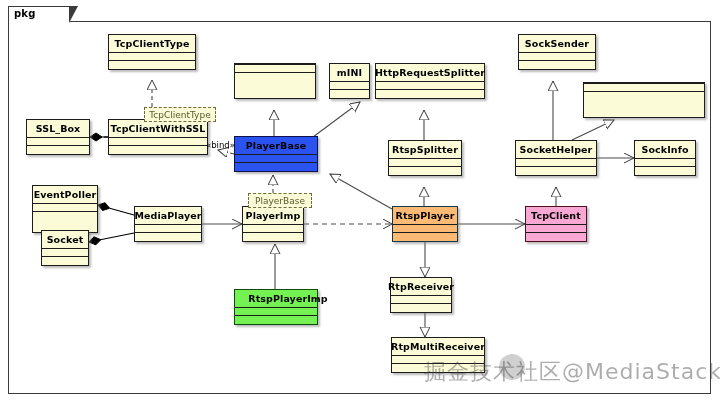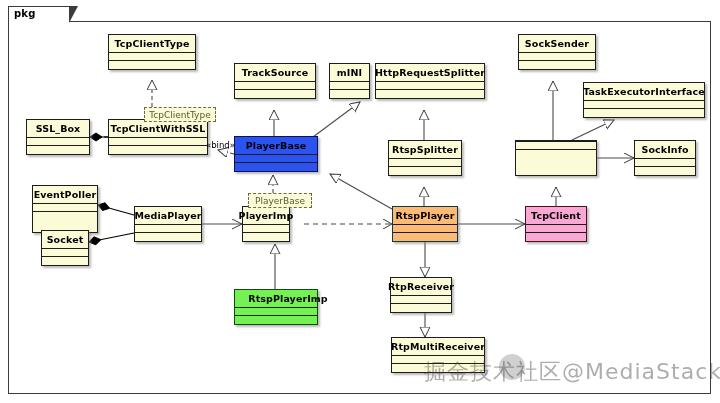--- a/index.html
+++ b/index.html
@@ -239,41 +239,39 @@
     </g>
   </svg>
 
   <div id="class-layer">
       <div class="cls yellow" style="left: 108px; top: 34px; width: 88px; height: 36px;">
         <div class="title">TcpClientType</div>
         <div class="sect"></div>
         <div class="sect2"></div>
       </div>
       <div class="cls yellow" style="left: 234px; top: 63px; width: 82px; height: 36px;">
-        <div class="title">TrackSource</div>
         <div class="sect"></div>
         <div class="sect2"></div>
       </div>
       <div class="cls yellow" style="left: 329px; top: 63px; width: 41px; height: 36px;">
         <div class="title">mINI</div>
         <div class="sect"></div>
         <div class="sect2"></div>
       </div>
       <div class="cls yellow" style="left: 375px; top: 63px; width: 110px; height: 36px;">
         <div class="title">HttpRequestSplitter</div>
         <div class="sect"></div>
         <div class="sect2"></div>
       </div>
       <div class="cls yellow" style="left: 518px; top: 34px; width: 78px; height: 36px;">
         <div class="title">SockSender</div>
         <div class="sect"></div>
         <div class="sect2"></div>
       </div>
       <div class="cls yellow" style="left: 583px; top: 82px; width: 122px; height: 36px;">
-        <div class="title">TaskExecutorInterface</div>
         <div class="sect"></div>
         <div class="sect2"></div>
       </div>
       <div class="cls yellow" style="left: 26px; top: 119px; width: 64px; height: 36px;">
         <div class="title">SSL_Box</div>
         <div class="sect"></div>
         <div class="sect2"></div>
       </div>
       <div class="cls yellow" style="left: 108px; top: 119px; width: 100px; height: 36px; text-align: center;">
         <div class="title">TcpClientWithSSL</div>
@@ -284,39 +282,40 @@
         <div class="title">PlayerBase</div>
         <div class="sect"></div>
         <div class="sect2"></div>
       </div>
       <div class="cls yellow" style="left: 388px; top: 140px; width: 74px; height: 36px;">
         <div class="title">RtspSplitter</div>
         <div class="sect"></div>
         <div class="sect2"></div>
       </div>
       <div class="cls yellow" style="left: 515px; top: 140px; width: 82px; height: 36px;">
+        <div class="title">SocketHelper</div>
         <div class="sect"></div>
         <div class="sect2"></div>
       </div>
       <div class="cls yellow" style="left: 634px; top: 140px; width: 62px; height: 36px;">
         <div class="title">SockInfo</div>
         <div class="sect"></div>
         <div class="sect2"></div>
       </div>
       <div class="cls yellow" style="left: 32px; top: 185px; width: 66px; height: 48px;">
         <div class="title">EventPoller</div>
         <div class="sect"></div>
         <div class="sect2"></div>
       </div>
       <div class="cls yellow" style="left: 134px; top: 206px; width: 68px; height: 36px;">
         <div class="title">MediaPlayer</div>
         <div class="sect"></div>
         <div class="sect2"></div>
       </div>
-      <div class="cls yellow" style="left: 242px; top: 206px; width: 48px; height: 36px;">
+      <div class="cls yellow" style="left: 242px; top: 206px; width: 62px; height: 36px;">
         <div class="title">PlayerImp</div>
         <div class="sect"></div>
         <div class="sect2"></div>
       </div>
       <div class="cls blue-light" style="left: 392px; top: 206px; width: 66px; height: 36px;">
         <div class="title">RtspPlayer</div>
         <div class="sect"></div>
         <div class="sect2"></div>
       </div>
       <div class="cls red" style="left: 525px; top: 206px; width: 62px; height: 36px;">

